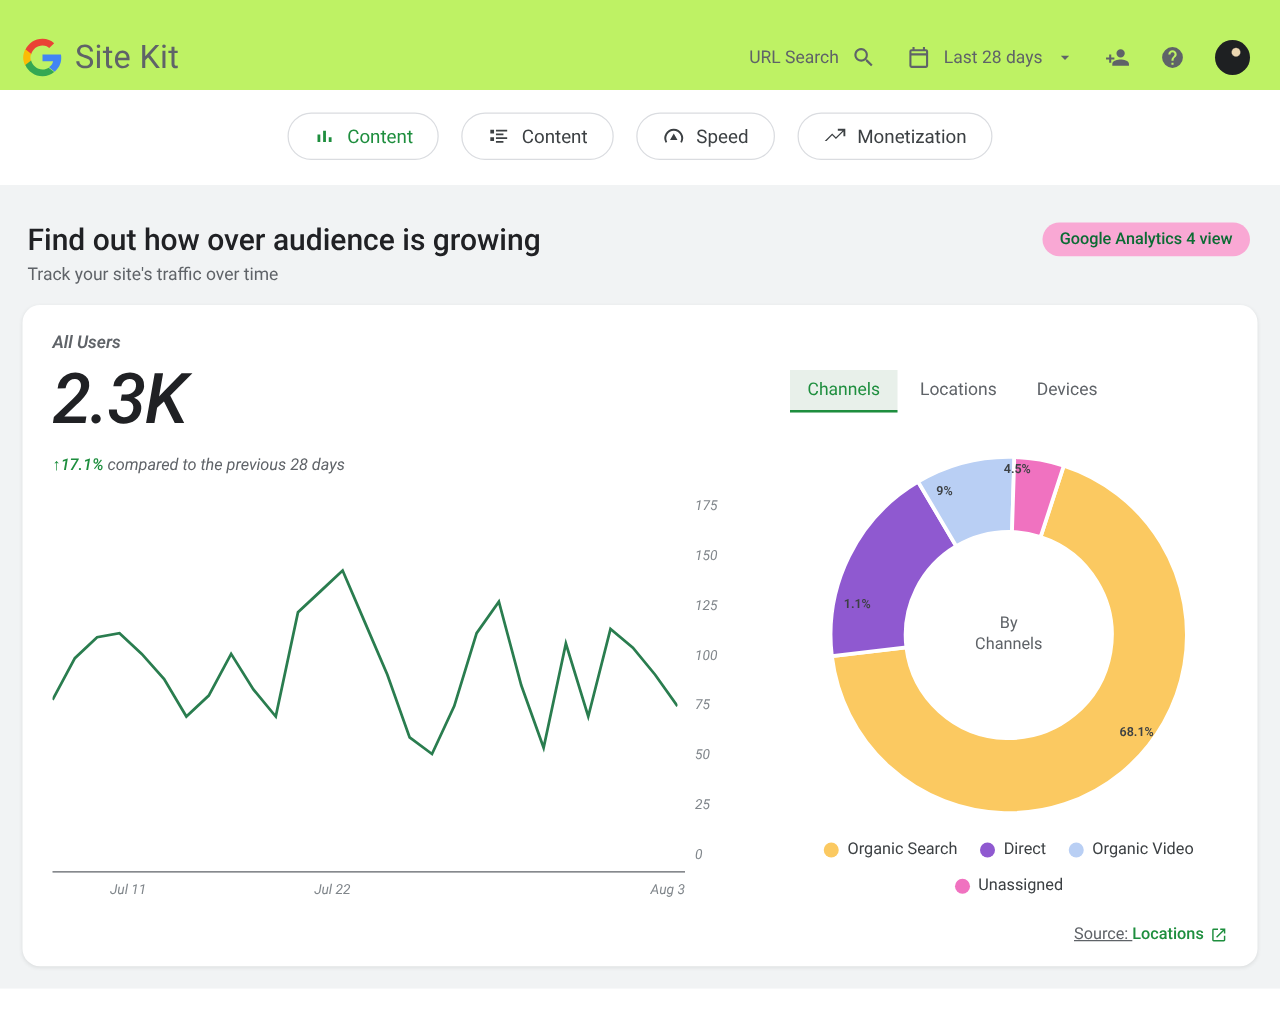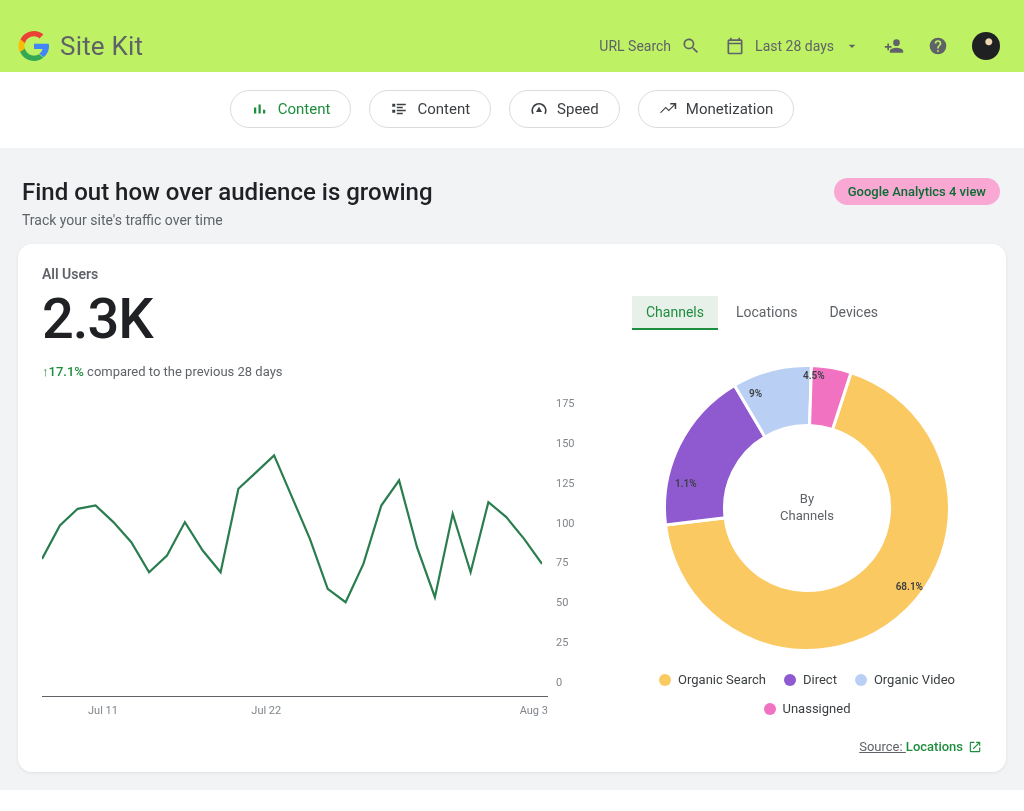--- a/index.html
+++ b/index.html
@@ -106,21 +106,21 @@
   .card {
     background: #fff;
     border-radius: 14px;
     padding: 22px 24px 18px 24px;
     box-shadow: 0 1px 3px rgba(60,64,67,.1);
   }
   .card-columns {
     display: flex;
     gap: 46px;
   }
-  .left-col { flex: 1; }
+  .left-col { flex: 1; font-style: italic; }
   .right-col { width: 350px; }
   .all-users-label {
     font-size: 14px;
     font-weight: 600;
     color: #5f6368;
     margin-bottom: 4px;
   }
   .big-number {
     font-size: 56px;
     font-weight: 500;

